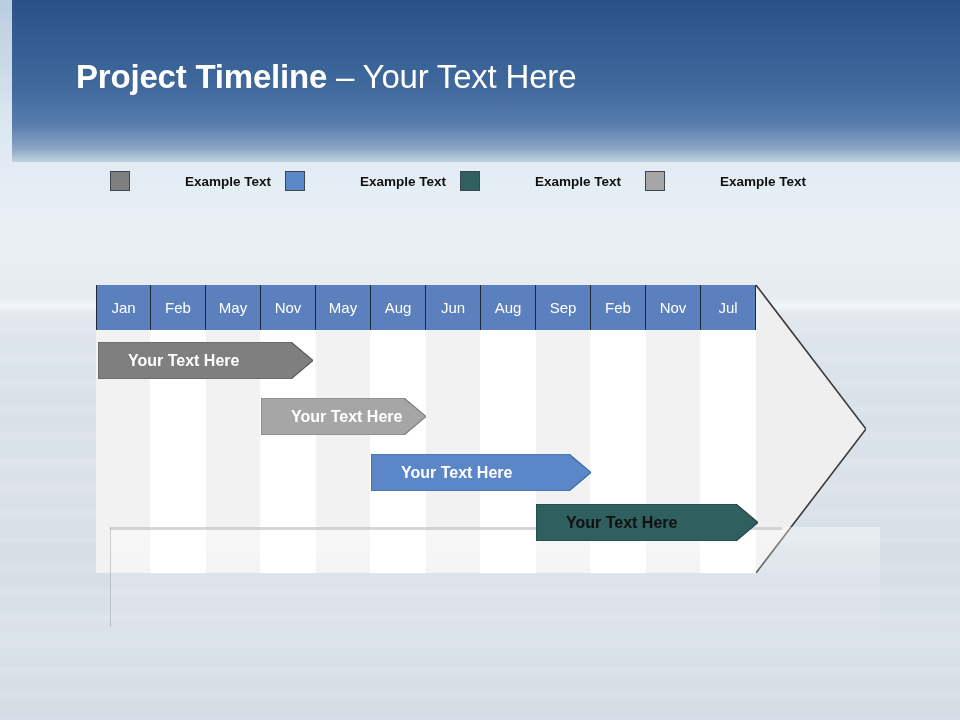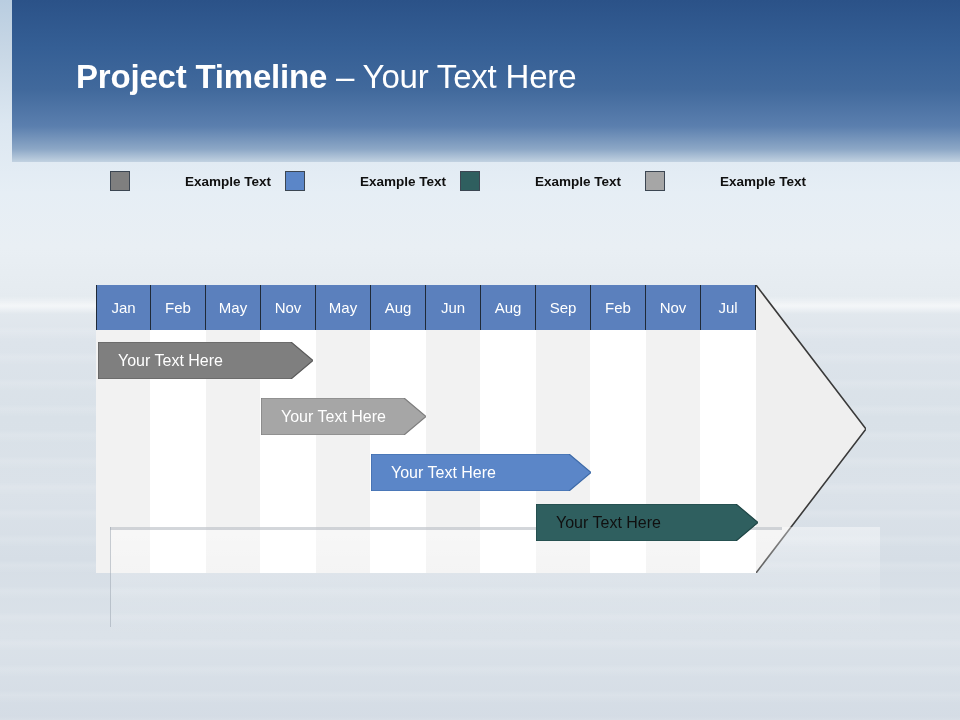--- a/index.html
+++ b/index.html
@@ -179,22 +179,23 @@
   .col.alt { background: #ffffff; }
 
   
   .bar {
     position: absolute;
     height: 37px;
     display: flex;
     align-items: center;
     color: #ffffff;
     font-size: 16px;
-    padding-left: 20px;
+    padding-left: 30px;
     white-space: nowrap;
+    font-weight: bold;
   }
   .bar-label { position: relative; z-index: 2; }
   .bar-shape {
     position: absolute;
     left: 0; top: 0;
     width: 100%; height: 100%;
     z-index: 1;
   }
   .bar.dark  { color: #ffffff; }
   .bar.light { color: #ffffff; }

